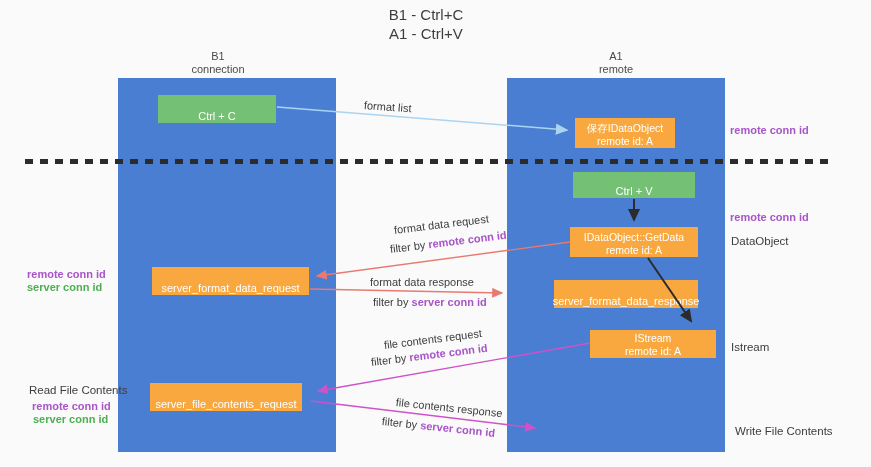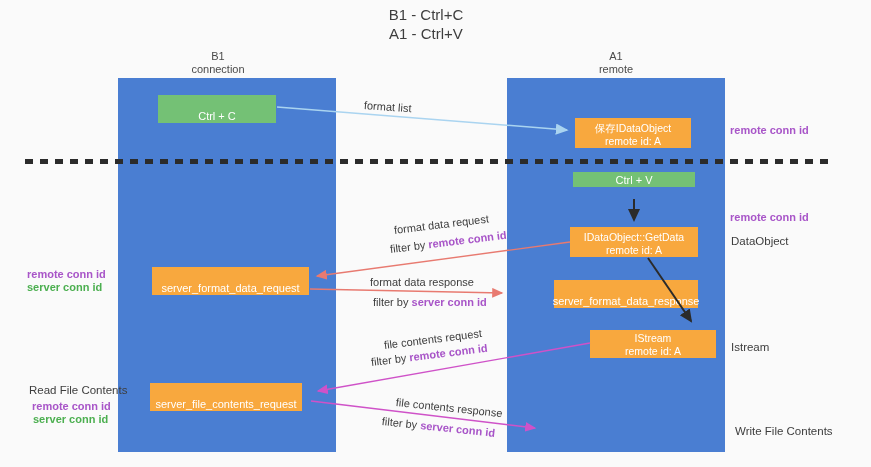--- a/index.html
+++ b/index.html
@@ -43,26 +43,26 @@
 
   <div class="rect" style="left:118px;"></div>
   <div class="rect" style="left:507px;"></div>
 
   <div class="dash"></div>
 
   <div class="node green" style="left:158px;top:95px;width:118px;height:28px;">
     <span>Ctrl + C</span>
   </div>
 
-  <div class="node orange two" style="left:575px;top:118px;width:116px;height:30px;">
+  <div class="node orange two" style="left:575px;top:118px;width:100px;height:30px;">
     <span>保存IDataObject</span>
     <span>remote id: A</span>
   </div>
 
-  <div class="node green" style="left:573px;top:172px;width:122px;height:15px;">
+  <div class="node green" style="left:573px;top:172px;width:122px;height:26px;">
     <span>Ctrl + V</span>
   </div>
 
   <div class="node orange two" style="left:570px;top:227px;width:128px;height:30px;">
     <span>IDataObject::GetData</span>
     <span>remote id: A</span>
   </div>
 
   <div class="node orange" style="left:152px;top:267px;width:157px;height:28px;">
     <span>server_format_data_request</span>

